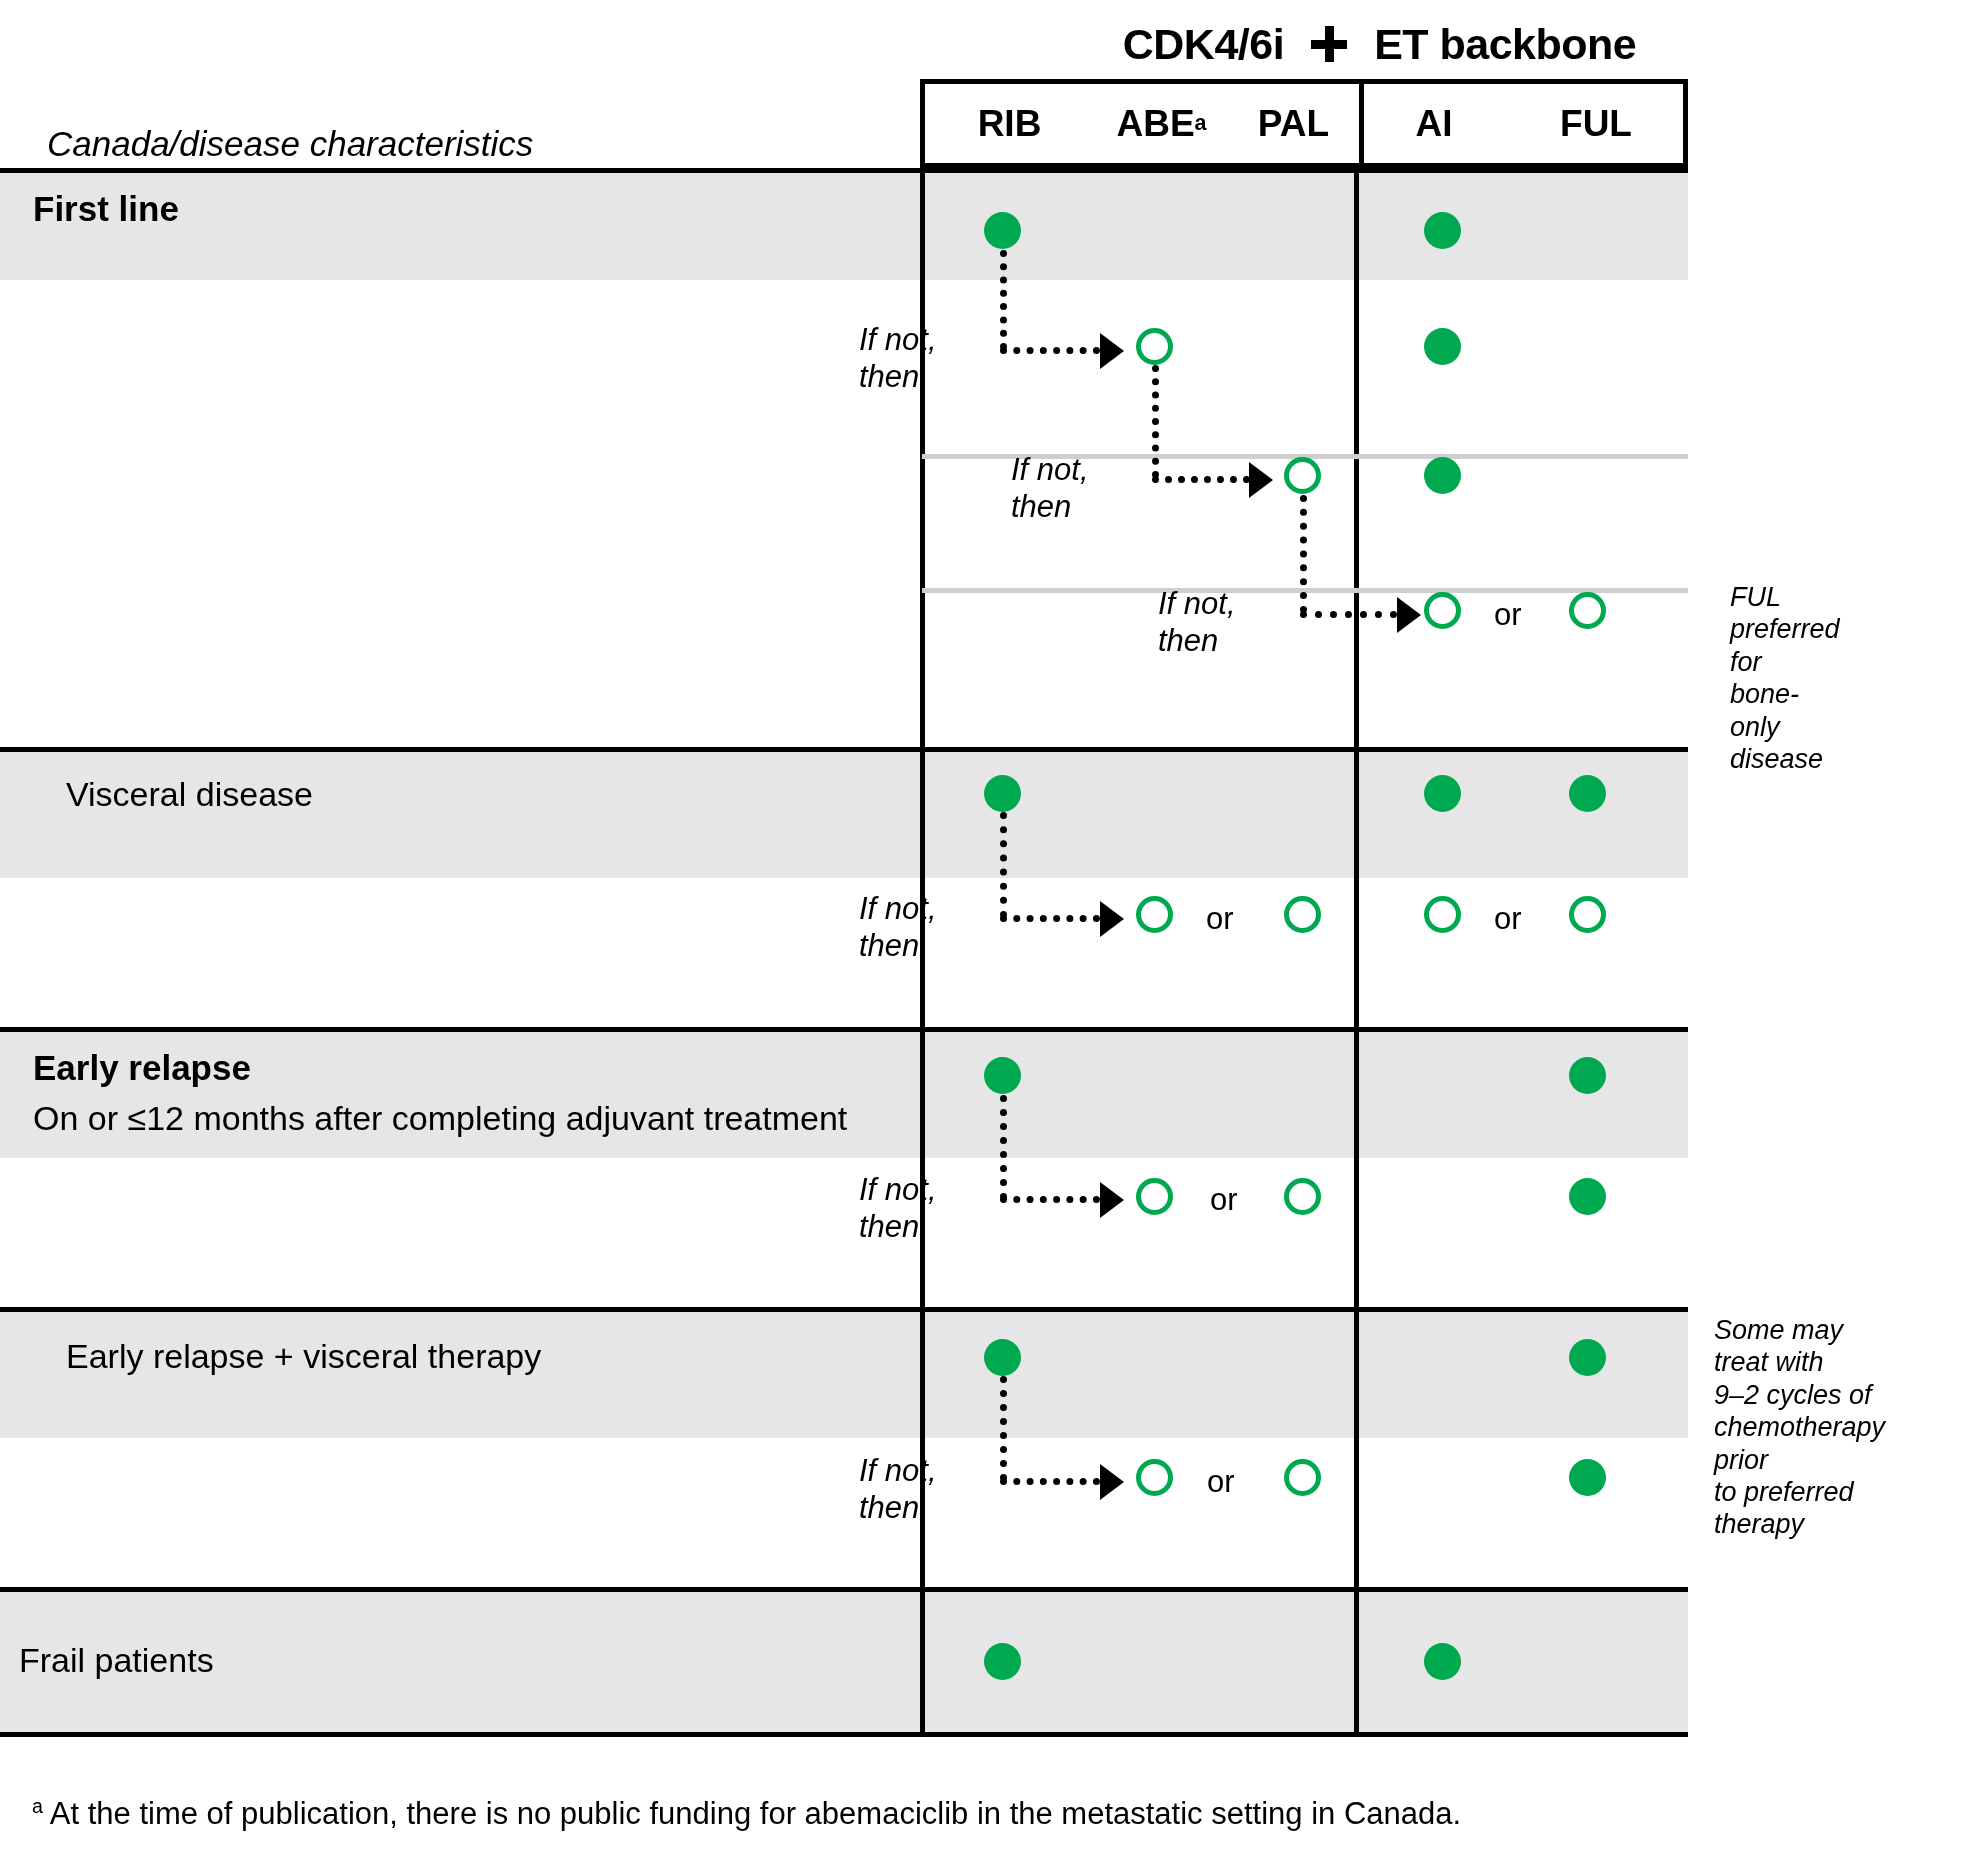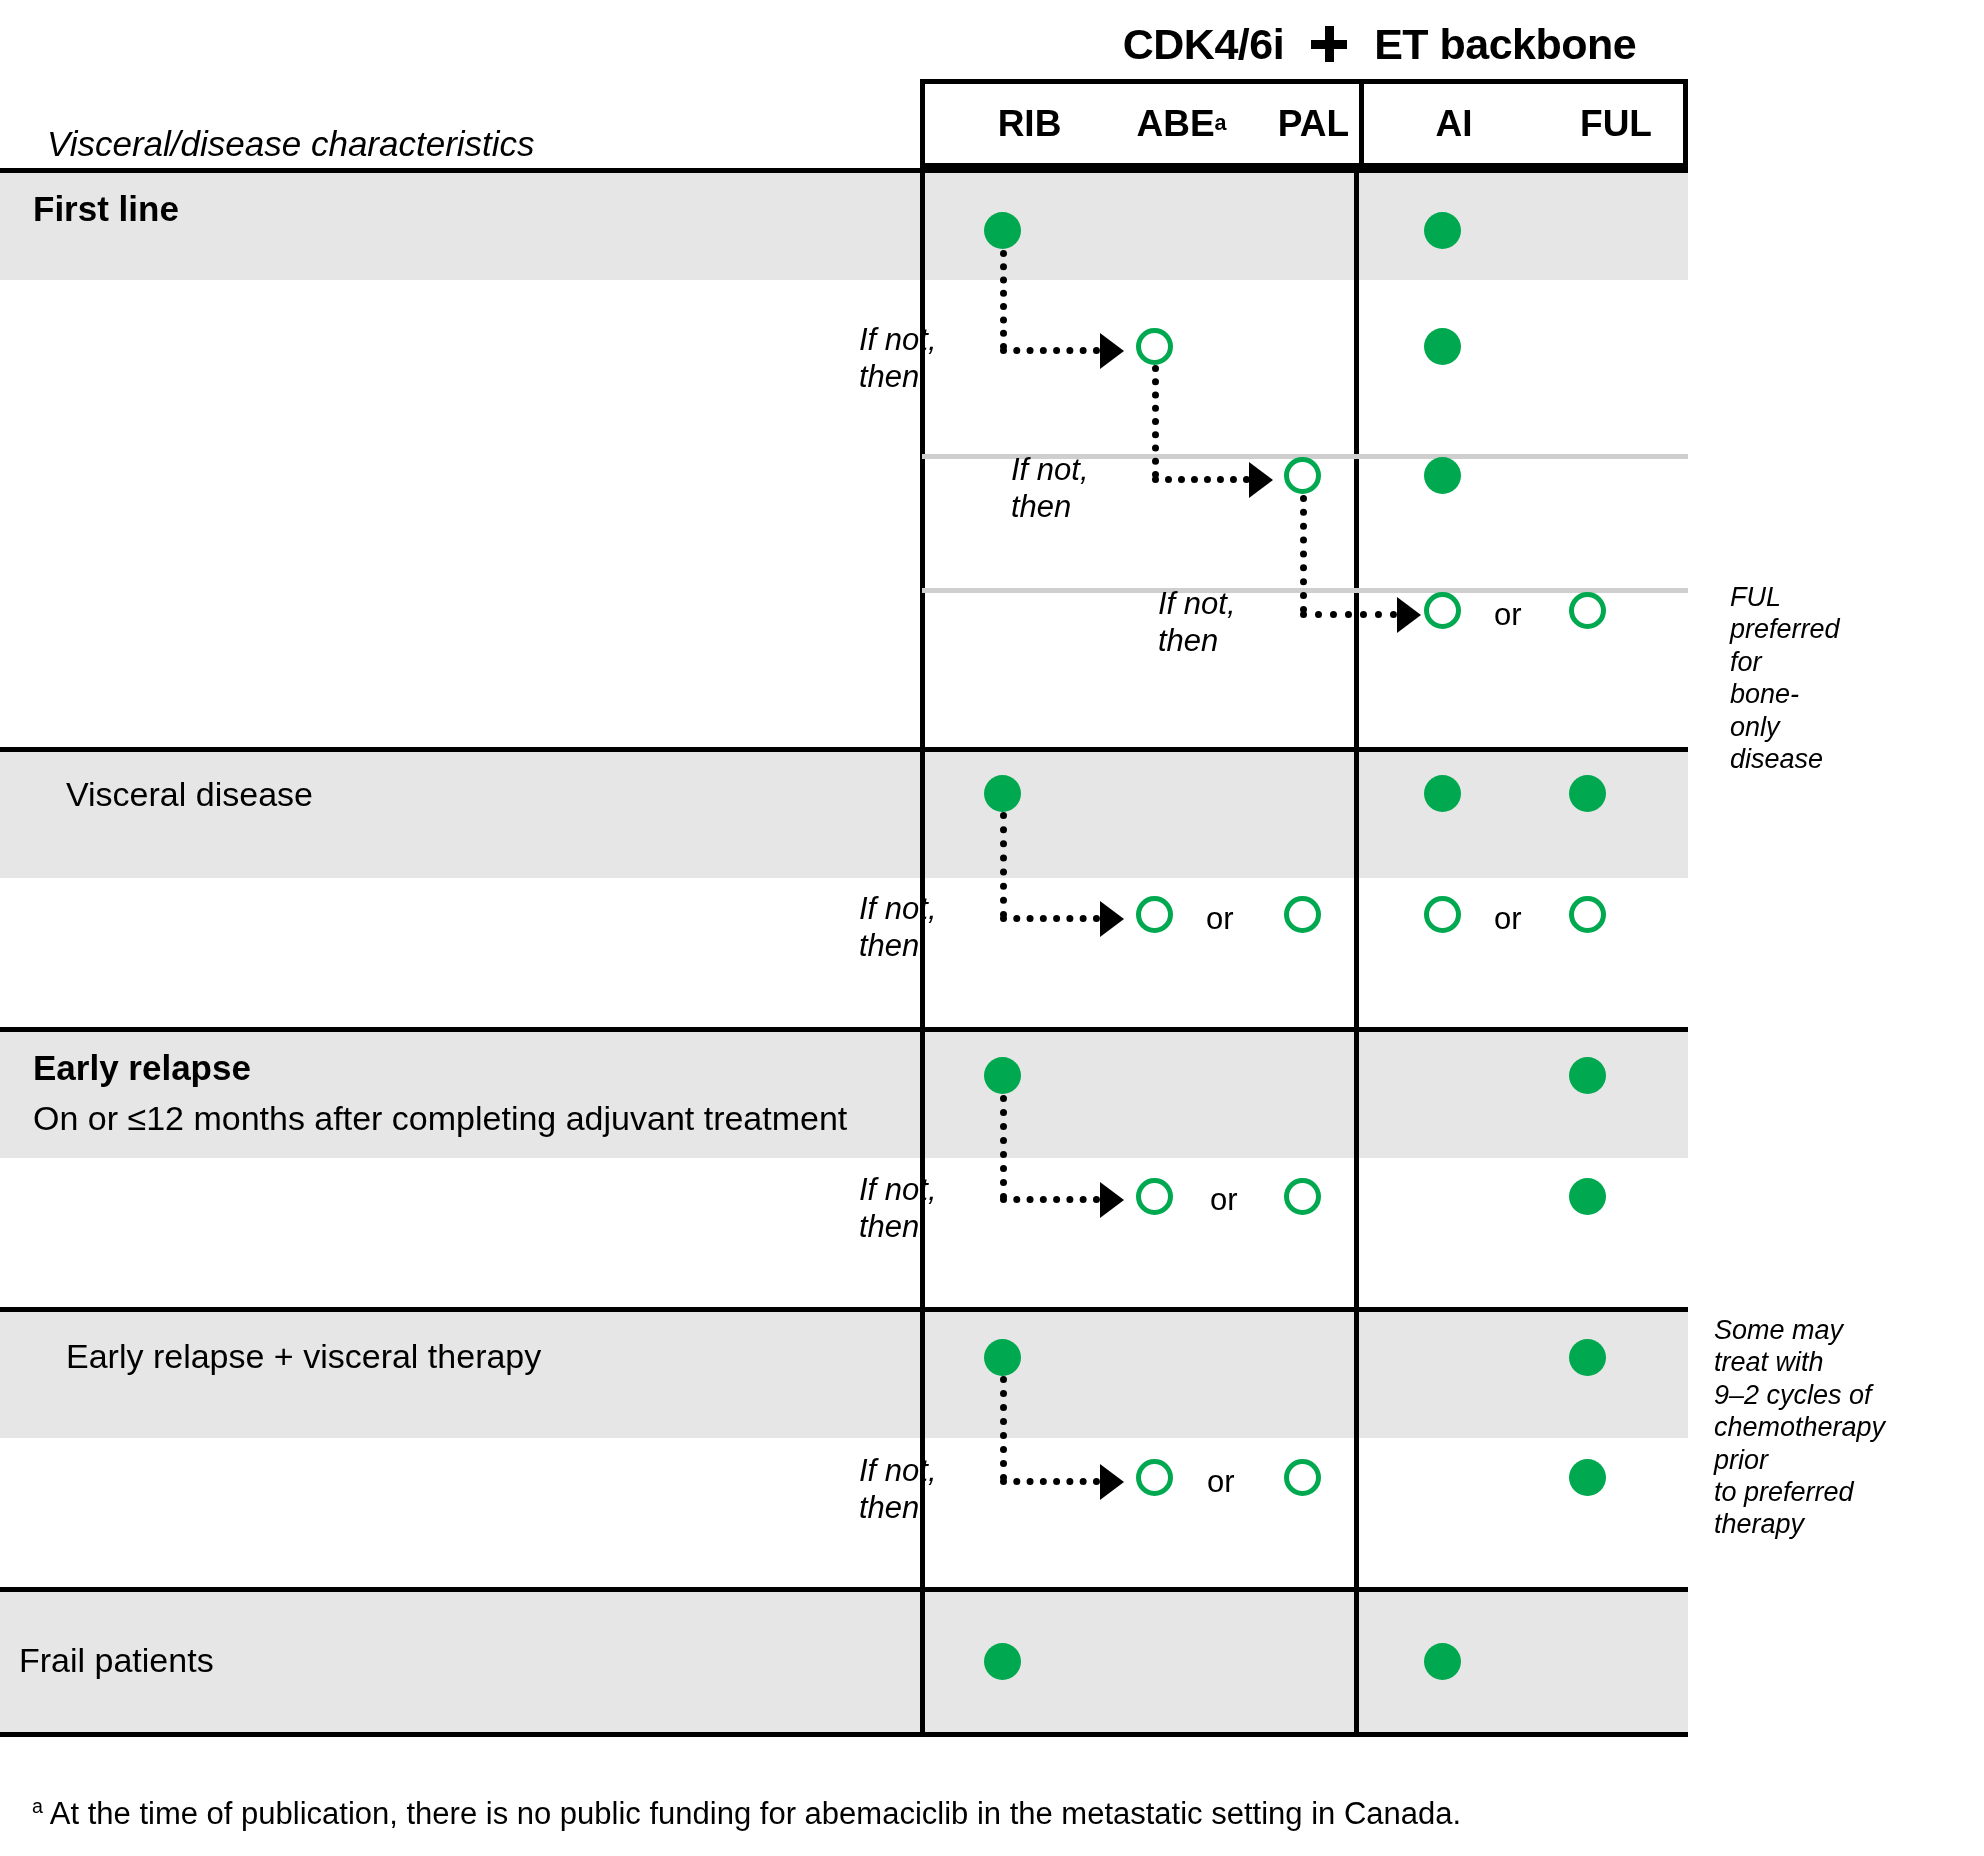--- a/index.html
+++ b/index.html
@@ -15,21 +15,21 @@
   .plus:before{left:14px;top:0;width:8.4px;height:36px;}
   .plus:after{left:0;top:14px;width:36px;height:8.4px;}
 
   .row-title{position:absolute;left:47px;top:124px;font-size:35px;font-style:italic;white-space:nowrap;}
 
   
   .hdrbox{position:absolute;left:920px;top:79px;width:768px;height:89px;
           border:5.1px solid #000;box-sizing:border-box;background:#fff;}
   .hdrbox .vsep{position:absolute;left:434px;top:0;bottom:0;width:5.1px;background:#000;}
   .colhdr{position:absolute;top:0;height:100%;display:flex;align-items:center;justify-content:center;
-          font-size:37px;font-weight:bold;white-space:nowrap;margin-left:20px;}
+          font-size:37px;font-weight:bold;white-space:nowrap;}
   .colhdr sup{font-size:21.5px;vertical-align:super;font-weight:bold;}
 
   
   .tbl{position:absolute;left:920px;top:168px;width:768px;height:1410px;}
   .band{position:absolute;left:-920px;width:1688px;background:#e6e6e6;}
   .sec-top{position:absolute;left:-920px;width:1688px;height:5.1px;background:#000;}
   .sec-bot{position:absolute;left:-920px;width:1688px;height:5.1px;background:#000;}
   .graysep{position:absolute;left:2.3px;width:766px;height:4.7px;background:#cfcfcf;}
   .vline-left{position:absolute;left:0;width:5.1px;background:#000;}
   .vline-mid{position:absolute;left:434px;width:5.1px;background:#000;}
@@ -65,21 +65,21 @@
 <body>
 
 <div id="stage">
 
   <div class="hdr-group">
     <span class="txt">CDK4/6i</span>
     <span class="plus"></span>
     <span class="txt">ET backbone</span>
   </div>
 
-  <div class="row-title">Visceral/disease characteristics</div>
+  <div class="row-title">Canada/disease characteristics</div>
 
   <div class="hdrbox">
     <div class="vsep"></div>
     <div class="colhdr" style="left:0;width:169px;">
       <span>RIB</span>
     </div>
     <div class="colhdr" style="left:169px;width:135px;">
       <span>ABE</span>
         <sup>a</sup>
     </div>

